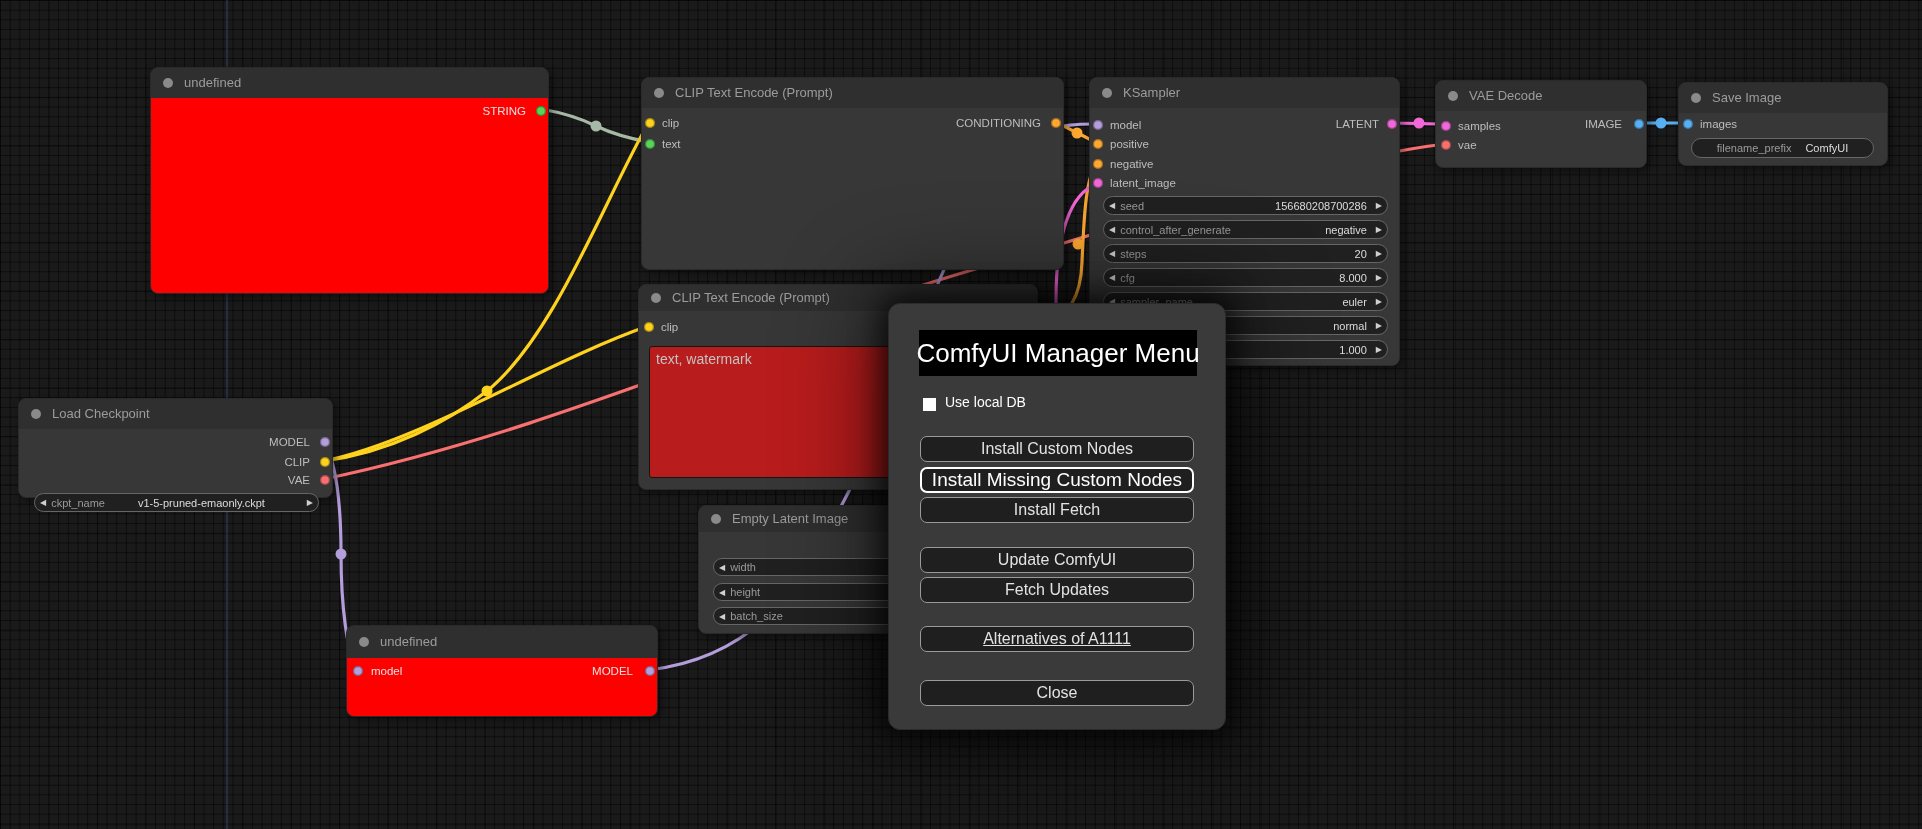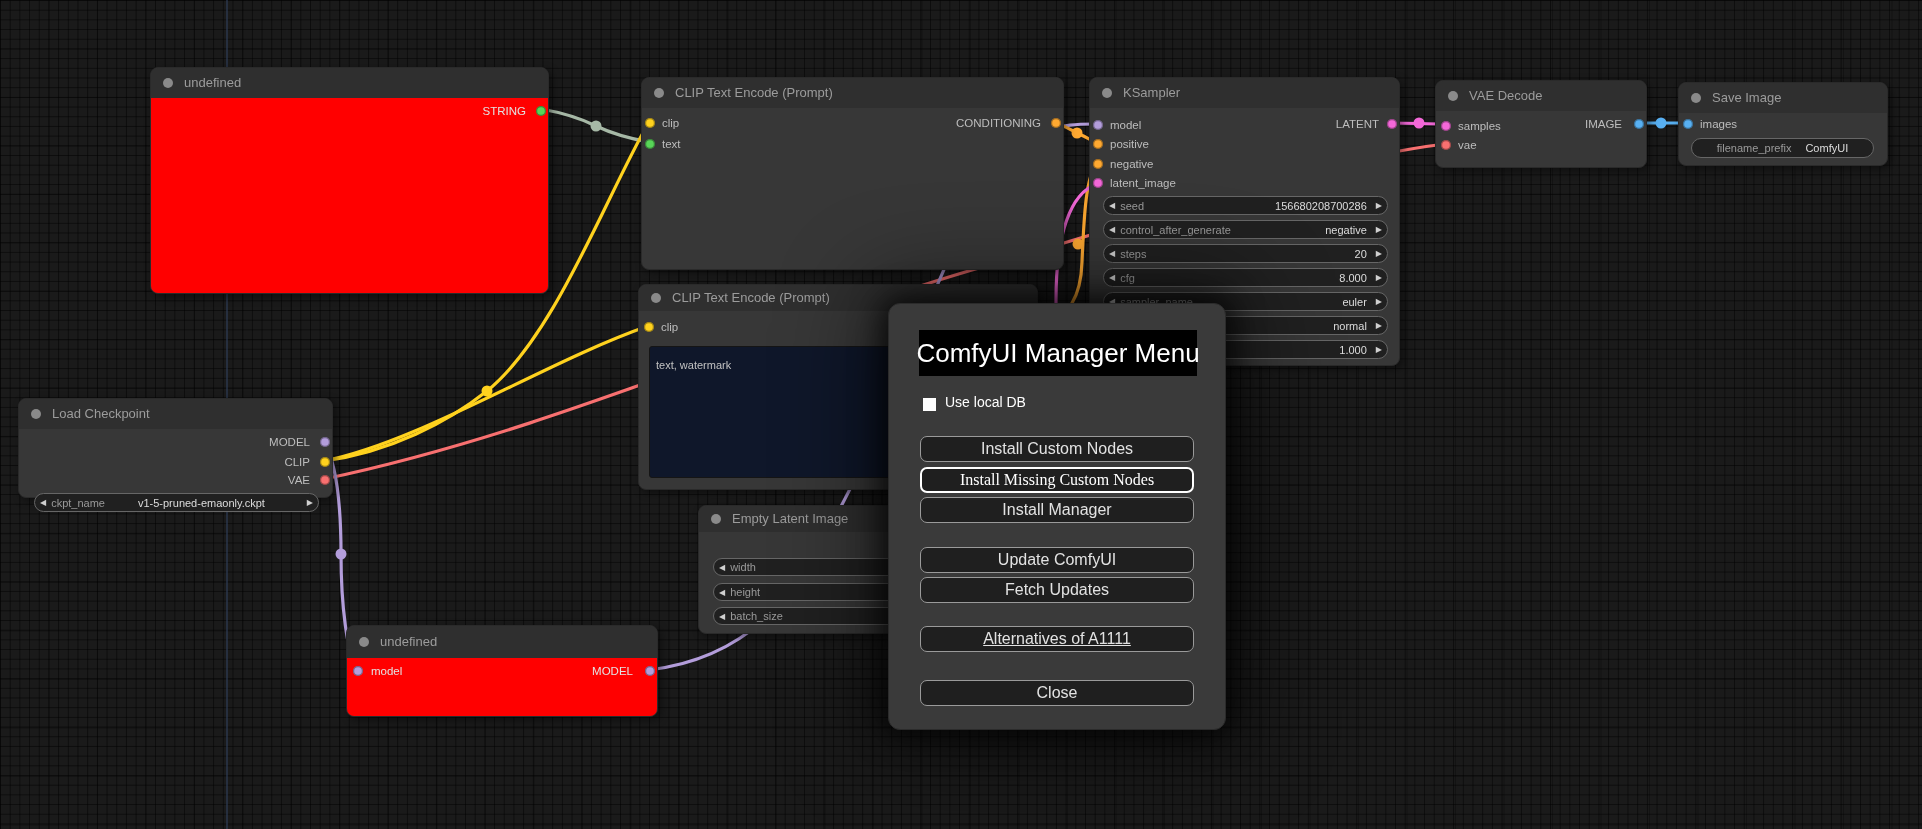--- a/index.html
+++ b/index.html
@@ -32,34 +32,34 @@
   .onred{color:#e2e2e2;}
   .c-model{background:#b39ddb}.c-clip{background:#ffd21e}.c-cond{background:#ffa931}
   .c-latent{background:#f368d8}.c-vae{background:#f87070}.c-image{background:#58b0f2}.c-string{background:#58d558}
 
   .widget{position:absolute;height:19px;background:#202020;border:1px solid #666;border-radius:10px;
           box-sizing:border-box;display:flex;align-items:center;font-size:11px;color:#9a9a9a;overflow:hidden;white-space:nowrap;}
   .w-arrow{color:#cfcfcf;font-size:8px;padding:0 5px;flex:0 0 auto;}
   .w-label{flex:0 0 auto;}
   .w-value{flex:1 1 auto;text-align:right;color:#dcdcdc;padding-right:4px;}
   .w-value.center{text-align:center;}
-  .textarea{position:absolute;background:#0f172a;border:1px solid #151515;border-radius:3px;
-            color:#c2c2c2;font-size:11px;padding:12px 6px;box-sizing:border-box;}
+  .textarea{position:absolute;background:#b91c1c;border:1px solid #151515;border-radius:3px;
+            color:#c2c2c2;font-size:14px;padding:4px 6px;box-sizing:border-box;}
 
   .dialog{position:absolute;left:888px;top:303px;width:338px;height:427px;background:#3a3a3a;
           border:1px solid #2b2b2b;border-radius:12px;z-index:10;box-sizing:border-box;
           box-shadow:0 0 30px 6px rgba(0,0,0,.75), 0 0 90px 22px rgba(0,0,0,.45);}
   .dlg-title{position:absolute;left:30px;top:26px;width:278px;height:46px;background:#000;color:#fff;
              font-size:26px;display:flex;align-items:center;justify-content:center;white-space:nowrap;}
   .dlg-check{position:absolute;left:34px;top:94px;width:13px;height:13px;background:#fff;}
   .dlg-check-label{position:absolute;left:56px;top:90px;font-size:14px;color:#fff;}
   .dlg-btn{position:absolute;left:31px;width:274px;height:26px;background:#1f1f1f;border:1px solid #9a9a9a;
            border-radius:7px;color:#e2e2e2;font-size:16px;display:flex;align-items:center;justify-content:center;
            box-sizing:border-box;white-space:nowrap;}
-  .dlg-btn.hl{border:2px solid #fff;color:#fff;font-size:16px;font-family:Liberation Serif, serif;}
+  .dlg-btn.hl{border:2px solid #fff;color:#fff;font-size:19px;}
 </style>
 </head>
 <body>
 
 <div class="axis-line" style="left:226px;background:#31415f;opacity:.55;"></div>
 
 <svg class="wires" width="1922" height="829">
   <path d="M541,109 C570,114 584,120 596,126 C615,135 632,139 649,142" stroke="#a6b8a6"></path>
   <path d="M324,461 C390,452 448,422 487,391 C555,336 606,196 649,122" stroke="#ffd21e"></path>
   <path d="M324,461 C420,442 545,362 648,326" stroke="#ffd21e"></path>
@@ -227,18 +227,18 @@
   <div class="slot-label out onred" style="right:24px;top:35px;left:0;">MODEL</div>
   <div class="port c-model" style="left:298px;top:40px;"></div>
 </div>
 
 <div class="dialog">
   <div class="dlg-title">ComfyUI Manager Menu</div>
   <div class="dlg-check"></div>
   <div class="dlg-check-label">Use local DB</div>
   <div class="dlg-btn" style="top:132px;">Install Custom Nodes</div>
   <div class="dlg-btn hl" style="top:163px;">Install Missing Custom Nodes</div>
-  <div class="dlg-btn" style="top:193px;">Install Manager</div>
+  <div class="dlg-btn" style="top:193px;">Install Fetch</div>
   <div class="dlg-btn" style="top:243px;">Update ComfyUI</div>
   <div class="dlg-btn" style="top:273px;">Fetch Updates</div>
   <div class="dlg-btn" style="top:322px;text-decoration:underline;">Alternatives of A1111</div>
   <div class="dlg-btn" style="top:376px;">Close</div>
 </div>
 
 </body></html>

